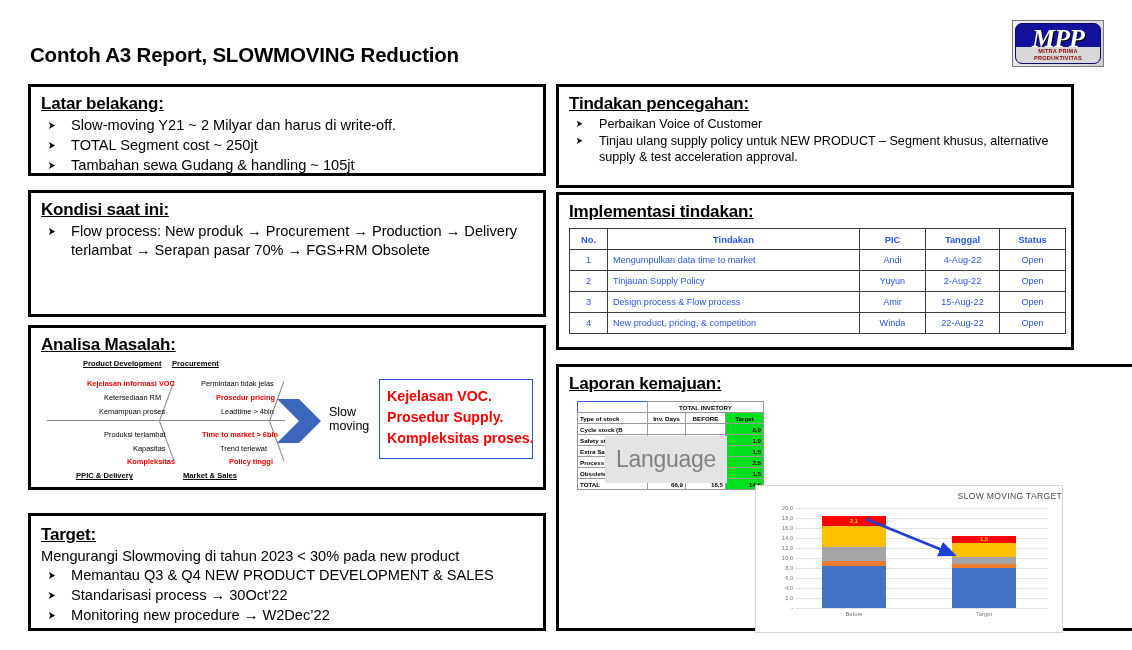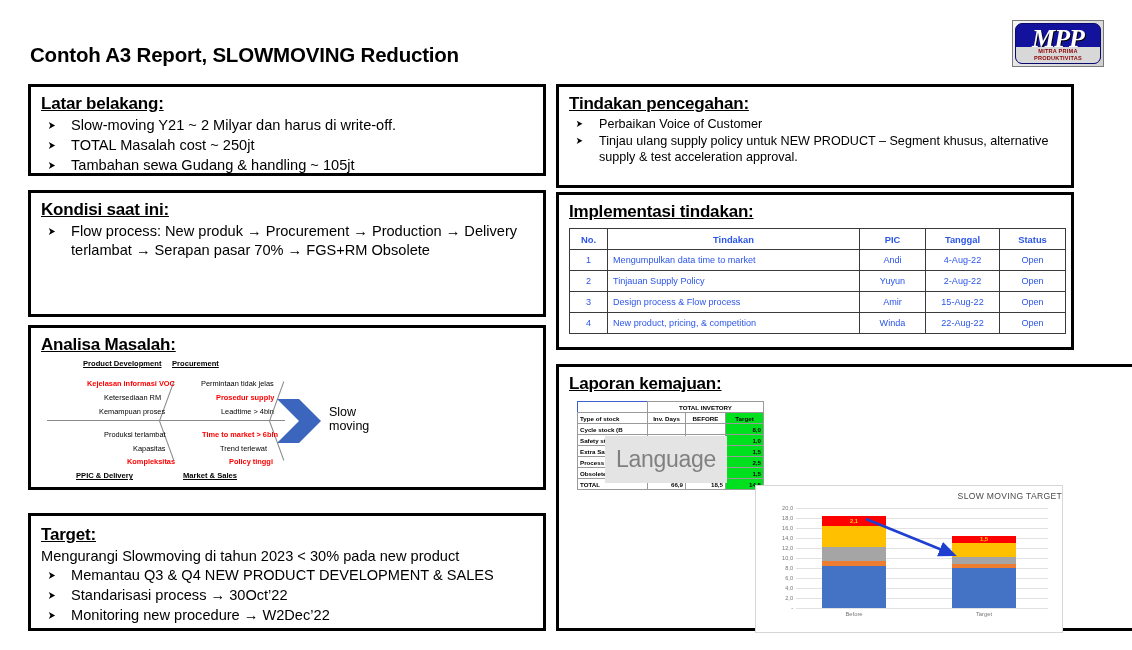--- a/index.html
+++ b/index.html
@@ -320,21 +320,21 @@
   <div class="logo-inner">
     <div class="logo-mark">MPP</div>
     <div class="logo-sub">MITRA PRIMA PRODUKTIVITAS</div>
   </div>
 </div>
 
 <div class="box" id="box-latar">
   <div class="sec-head">Latar belakang:</div>
   <ul class="bul">
     <li>Slow-moving Y21 ~ 2 Milyar dan harus di write-off.</li>
-    <li>TOTAL Masalah cost ~ 250jt</li>
+    <li>TOTAL Segment cost ~ 250jt</li>
     <li>Tambahan sewa Gudang &amp; handling ~ 105jt</li>
   </ul>
 </div>
 
 <div class="box" id="box-kondisi">
   <div class="sec-head">Kondisi saat ini:</div>
   <ul class="bul">
     <li>Flow process: New produk → Procurement → Production → Delivery terlambat → Serapan pasar 70% → FGS+RM Obsolete</li>
   </ul>
 </div>
@@ -351,21 +351,21 @@
     <div class="rib" style="left:228px; top:22px; height:42px; transform:rotate(20deg); transform-origin: bottom center;"></div>
     <div class="rib" style="left:228px; top:64px; height:42px; transform:rotate(-20deg); transform-origin: top center;"></div>
 
     <div class="cat" style="left:18px; top:2px;padding-left:24px;">Product Development</div>
     <div class="cause red" style="left:10px; top:22px;">Kejelasan informasi VOC</div>
     <div class="cause" style="left:27px; top:36px;">Ketersediaan RM</div>
     <div class="cause" style="left:22px; top:50px;">Kemampuan proses</div>
 
     <div class="cat" style="left:131px; top:2px;">Procurement</div>
     <div class="cause" style="left:124px; top:22px;">Permintaan tidak jelas</div>
-    <div class="cause red" style="left:139px; top:36px;">Prosedur supply</div>
+    <div class="cause red" style="left:139px; top:36px;">Prosedur pricing</div>
     <div class="cause" style="left:144px; top:50px;">Leadtime &gt; 4bln</div>
 
     <div class="cause" style="left:27px; top:73px;">Produksi terlambat</div>
     <div class="cause" style="left:56px; top:87px;">Kapasitas</div>
     <div class="cause red" style="left:50px; top:100px;">Kompleksitas</div>
     <div class="cat" style="left:35px; top:114px;">PPIC &amp; Delivery</div>
 
     <div class="cause red" style="left:125px; top:73px;">Time to market &gt; 6bln</div>
     <div class="cause" style="left:143px; top:87px;">Trend terlewat</div>
     <div class="cause red" style="left:152px; top:100px;">Policy tinggi</div>
@@ -373,20 +373,25 @@
 
     <svg class="arrow-head" viewBox="0 0 50 56">
       <polygon points="0,6 22,28 0,50 22,50 44,28 22,6" fill="#3c66bd"></polygon>
     </svg>
 
     <div class="slow-lbl">
       <span>Slow</span><br>
       <span>moving</span>
     </div>
 
+    <div class="concl">
+      <div>Kejelasan VOC.</div>
+      <div>Prosedur Supply.</div>
+      <div>Kompleksitas proses.</div>
+    </div>
   </div>
 </div>
 
 <div class="box" id="box-target">
   <div class="sec-head">Target:</div>
   <div class="plain">Mengurangi Slowmoving di tahun 2023 &lt; 30% pada new product</div>
   <ul class="bul">
     <li>Memantau Q3 &amp; Q4 NEW PRODUCT DEVELOPMENT &amp; SALES</li>
     <li>Standarisasi process → 30Oct’22</li>
     <li>Monitoring new procedure → W2Dec’22</li>

